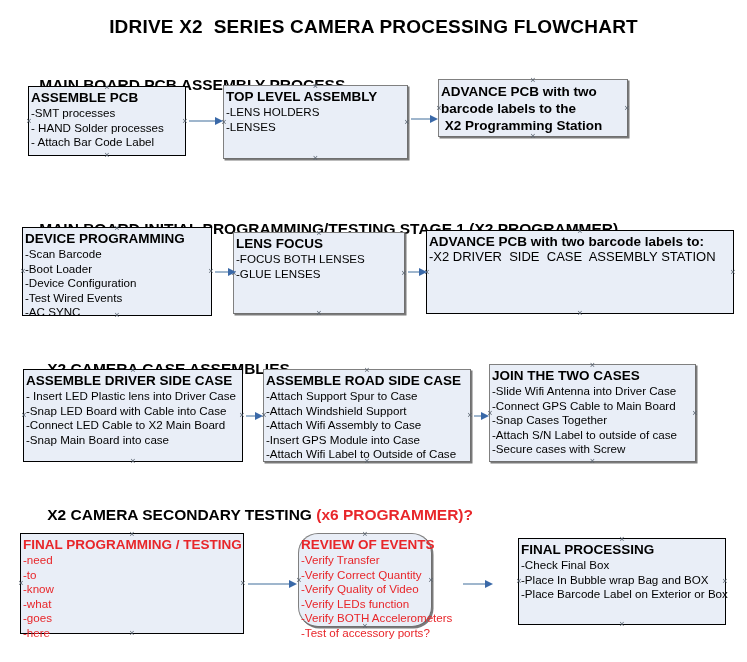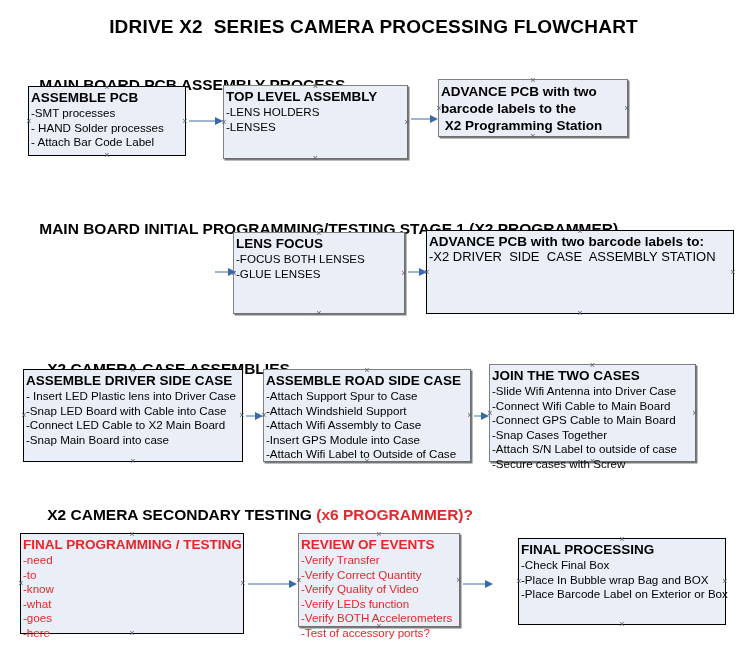--- a/index.html
+++ b/index.html
@@ -158,20 +158,32 @@
     <span class="hx" style="left:100%; top:50%;"></span>
   </div>
 
   <div class="conn" style="left:189px; top:120px; width:27px;"></div>
   <div class="conn" style="left:411px; top:118px; width:20px;"></div>
 
   <div class="section-title" style="left:22px; top:202px;">
     <span>MAIN BOARD INITIAL PROGRAMMING/TESTING STAGE 1 (X2 PROGRAMMER)</span><span class="accent"></span>
   </div>
 
+  <div class="node" style="left:22px; top:227px; width:190px; height:89px;">
+    <div class="head">DEVICE PROGRAMMING</div>
+    <div class="line">-Scan Barcode</div>
+    <div class="line">-Boot Loader</div>
+    <div class="line">-Device Configuration</div>
+    <div class="line">-Test Wired Events</div>
+    <div class="line">-AC SYNC</div>
+    <span class="hx" style="left:50%; top:0;"></span>
+    <span class="hx" style="left:50%; top:100%;"></span>
+    <span class="hx" style="left:0; top:50%;"></span>
+    <span class="hx" style="left:100%; top:50%;"></span>
+  </div>
 
   <div class="node shadowed" style="left:233px; top:232px; width:172px; height:82px;">
     <div class="head">LENS FOCUS</div>
     <div class="line">-FOCUS BOTH LENSES</div>
     <div class="line">-GLUE LENSES</div>
     <span class="hx" style="left:50%; top:0;"></span>
     <span class="hx" style="left:50%; top:100%;"></span>
     <span class="hx" style="left:0; top:50%;"></span>
     <span class="hx" style="left:100%; top:50%;"></span>
   </div>
@@ -213,21 +225,20 @@
     <div class="line">-Attach Wifi Label to Outside of Case</div>
     <span class="hx" style="left:50%; top:0;"></span>
     <span class="hx" style="left:50%; top:100%;"></span>
     <span class="hx" style="left:0; top:50%;"></span>
     <span class="hx" style="left:100%; top:50%;"></span>
   </div>
 
   <div class="node shadowed" style="left:489px; top:364px; width:207px; height:98px;">
     <div class="head">JOIN THE TWO CASES</div>
     <div class="line">-Slide Wifi Antenna into Driver Case</div>
-    <div class="line">-Connect Wifi Cable to Main Board</div>
     <div class="line">-Connect GPS Cable to Main Board</div>
     <div class="line">-Snap Cases Together</div>
     <div class="line">-Attach S/N Label to outside of case</div>
     <div class="line">-Secure cases with Screw</div>
     <span class="hx" style="left:50%; top:0;"></span>
     <span class="hx" style="left:50%; top:100%;"></span>
     <span class="hx" style="left:0; top:50%;"></span>
     <span class="hx" style="left:100%; top:50%;"></span>
   </div>
 
@@ -245,21 +256,21 @@
     <div class="line">-know</div>
     <div class="line">-what</div>
     <div class="line">-goes</div>
     <div class="line">-here</div>
     <span class="hx" style="left:50%; top:0;"></span>
     <span class="hx" style="left:50%; top:100%;"></span>
     <span class="hx" style="left:0; top:50%;"></span>
     <span class="hx" style="left:100%; top:50%;"></span>
   </div>
 
-  <div class="node red shadowed" style="left:298px; top:533px; width:162px; height:94px;">
+  <div class="node red shadowed" style="left:298px; top:533px; width:134px; height:94px;border-radius:20px;">
     <div class="head">REVIEW OF EVENTS</div>
     <div class="line">-Verify Transfer</div>
     <div class="line">-Verify Correct Quantity</div>
     <div class="line">-Verify Quality of Video</div>
     <div class="line">-Verify LEDs function</div>
     <div class="line">-Verify BOTH Accelerometers</div>
     <div class="line">-Test of accessory ports?</div>
     <span class="hx" style="left:50%; top:0;"></span>
     <span class="hx" style="left:50%; top:100%;"></span>
     <span class="hx" style="left:0; top:50%;"></span>

